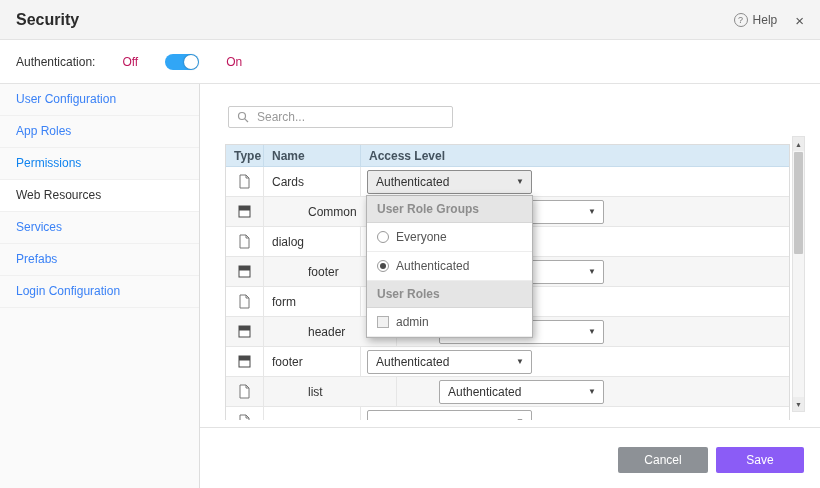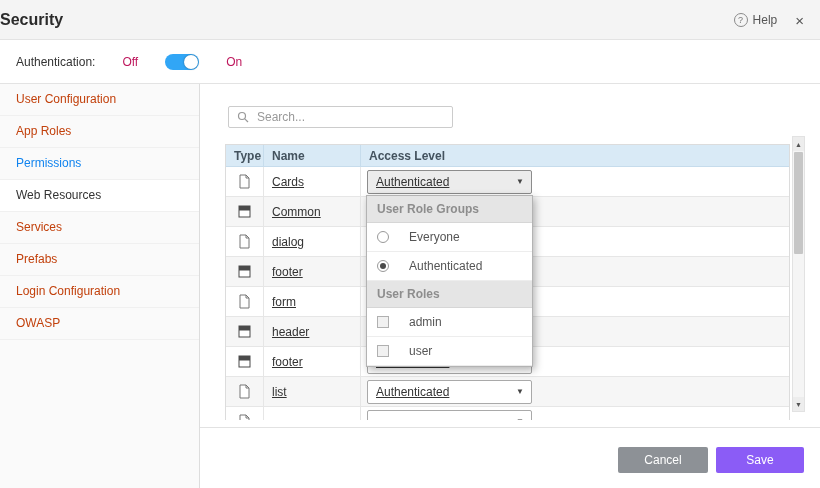--- a/index.html
+++ b/index.html
@@ -8,21 +8,21 @@
     width:820px; height:488px; position:relative; overflow:hidden;
     background:#fff; font-family:"Liberation Sans", sans-serif;
     font-size:12px; color:#333;
   }
   
   .titlebar {
     position:absolute; left:0; top:0; right:0; height:40px;
     background:#f4f4f4; border-bottom:1px solid #e3e3e3;
     display:flex; align-items:center;
   }
-  .title { font-size:16px; font-weight:bold; color:#2b2b2b; }
+  .title { font-size:16px; font-weight:bold; color:#2b2b2b; margin-left:16px; }
   .titlebar-right { position:absolute; right:16px; top:0; height:40px; display:flex; align-items:center; gap:18px; }
   .help { display:flex; align-items:center; gap:5px; color:#555; cursor:pointer; }
   .help-circle {
     width:14px; height:14px; border:1px solid #8a8a8a; border-radius:50%;
     font-size:9px; color:#777; display:flex; align-items:center; justify-content:center;
   }
   .close { font-size:15px; color:#555; cursor:pointer; line-height:1; }
   
   .authbar {
     position:absolute; left:0; top:40px; right:0; height:44px;
@@ -38,21 +38,21 @@
   .toggle-knob {
     position:absolute; right:1px; top:1px; width:14px; height:14px;
     background:#fff; border-radius:50%; box-shadow:0 0 2px rgba(0,0,0,.45);
   }
   
   .sidebar {
     position:absolute; left:0; top:84px; width:200px; bottom:0;
     background:#fafafa; border-right:1px solid #ddd;
   }
   .side-item {
-    height:32px; line-height:31px; padding-left:16px; color:#c2410c;
+    height:32px; line-height:31px; padding-left:16px; color:#3b82f6;
     border-bottom:1px solid #f0f0f0; cursor:pointer; background:#fafafa;
   }
   .side-item.accent { color:#1184ef; }
   .side-item.selected { background:#fff; color:#333; }
   
   .main { position:absolute; left:200px; top:84px; right:0; bottom:0; background:#fff; }
   .search-box {
     position:absolute; left:28px; top:22px; width:225px; height:22px;
     border:1px solid #ccc; border-radius:2px; background:#fff;
     display:flex; align-items:center; gap:6px; padding:4px 8px;
@@ -68,43 +68,43 @@
     overflow:hidden; border:1px solid #dcdcdc; border-bottom:none; background:#3b82f6;
   }
   .thead {
     display:flex; height:22px; background:#d9eaf6; border-bottom:1px solid #c6dcec;
     font-weight:bold; color:#44535f;
   }
   .th { display:flex; align-items:center; padding-left:8px; border-right:1px solid #c6dcec; }
   .th-type { width:38px; }
   .th-name { width:97px; }
   .th-access { flex:1; border-right:none; }
-  .trow { display:flex; height:30px; border-bottom:1px solid #e6e6e6; background:#fff;text-decoration:underline; }
-  .trow.alt { background:#f6f6f6; }
+  .trow { display:flex; height:30px; border-bottom:1px solid #e6e6e6; background:#fff; }
+  .trow.alt { background:#f6f6f6;gap:36px; }
   .td-type { width:38px; display:flex; align-items:center; justify-content:center; border-right:1px solid #e6e6e6; }
   .td-name { width:97px; display:flex; align-items:center; padding-left:8px; border-right:1px solid #e6e6e6; color:#333; }
   .td-access { flex:1; display:flex; align-items:center; padding-left:6px; }
   .select {
     width:165px; height:24px; border:1px solid #a9a9a9; border-radius:2px;
     background:#fff; display:flex; align-items:center; padding:0 8px;
     position:relative; color:#333; cursor:pointer;
   }
   .select .caret { position:absolute; right:7px; font-size:8px; color:#444; }
   .select.open { background:#ececec; border-color:#8c8c8c; }
   
   .dropdown-panel {
     position:absolute; left:140px; top:50px; width:167px; background:#fff;
     border:1px solid #b3b3b3; box-shadow:2px 3px 8px rgba(0,0,0,.3); z-index:20;
   }
   .dd-header {
     background:#e5e5e5; color:#8d8d8d; font-weight:bold;
     padding:6px 10px; border-bottom:1px solid #d6d6d6;
   }
   .dd-option {
-    display:flex; align-items:center; gap:20px; padding:7px 10px;
+    display:flex; align-items:center; gap:7px; padding:7px 10px;
     border-bottom:1px solid #ededed; color:#555; cursor:pointer; background:#fff;
   }
   .radio {
     width:12px; height:12px; border:1px solid #999; border-radius:50%;
     background:#fff; position:relative; flex:0 0 auto;
   }
   .radio.checked::after {
     content:""; position:absolute; left:2px; top:2px; width:6px; height:6px;
     background:#4a4a4a; border-radius:50%;
   }
@@ -155,21 +155,20 @@
 </div>
 
 <div class="sidebar">
   <div class="side-item">User Configuration</div>
   <div class="side-item">App Roles</div>
   <div class="side-item accent">Permissions</div>
   <div class="side-item selected">Web Resources</div>
   <div class="side-item">Services</div>
   <div class="side-item">Prefabs</div>
   <div class="side-item">Login Configuration</div>
-  <div class="side-item">OWASP</div>
 </div>
 
 <div class="main">
 
   <div class="search-box">
     <svg width="12" height="12" viewBox="0 0 12 12">
       <circle cx="5" cy="5" r="3.5" fill="none" stroke="#999" stroke-width="1.2"></circle>
       <line x1="7.8" y1="7.8" x2="11" y2="11" stroke="#999" stroke-width="1.2"></line>
     </svg>
     <input class="search-input" type="text" placeholder="Search..." style="">
@@ -334,24 +333,20 @@
       </div>
       <div class="dd-option">
         <span class="radio checked"></span>
         <span>Authenticated</span>
       </div>
       <div class="dd-header">User Roles</div>
       <div class="dd-option">
         <span class="checkbox"></span>
         <span>admin</span>
       </div>
-      <div class="dd-option">
-        <span class="checkbox"></span>
-        <span>user</span>
-      </div>
     </div>
   </div>
 
   <div class="vscroll">
     <div class="scroll-btn up">▲</div>
     <div class="scroll-thumb"></div>
     <div class="scroll-btn down">▼</div>
   </div>
 
   <div class="footer-sep"></div>

